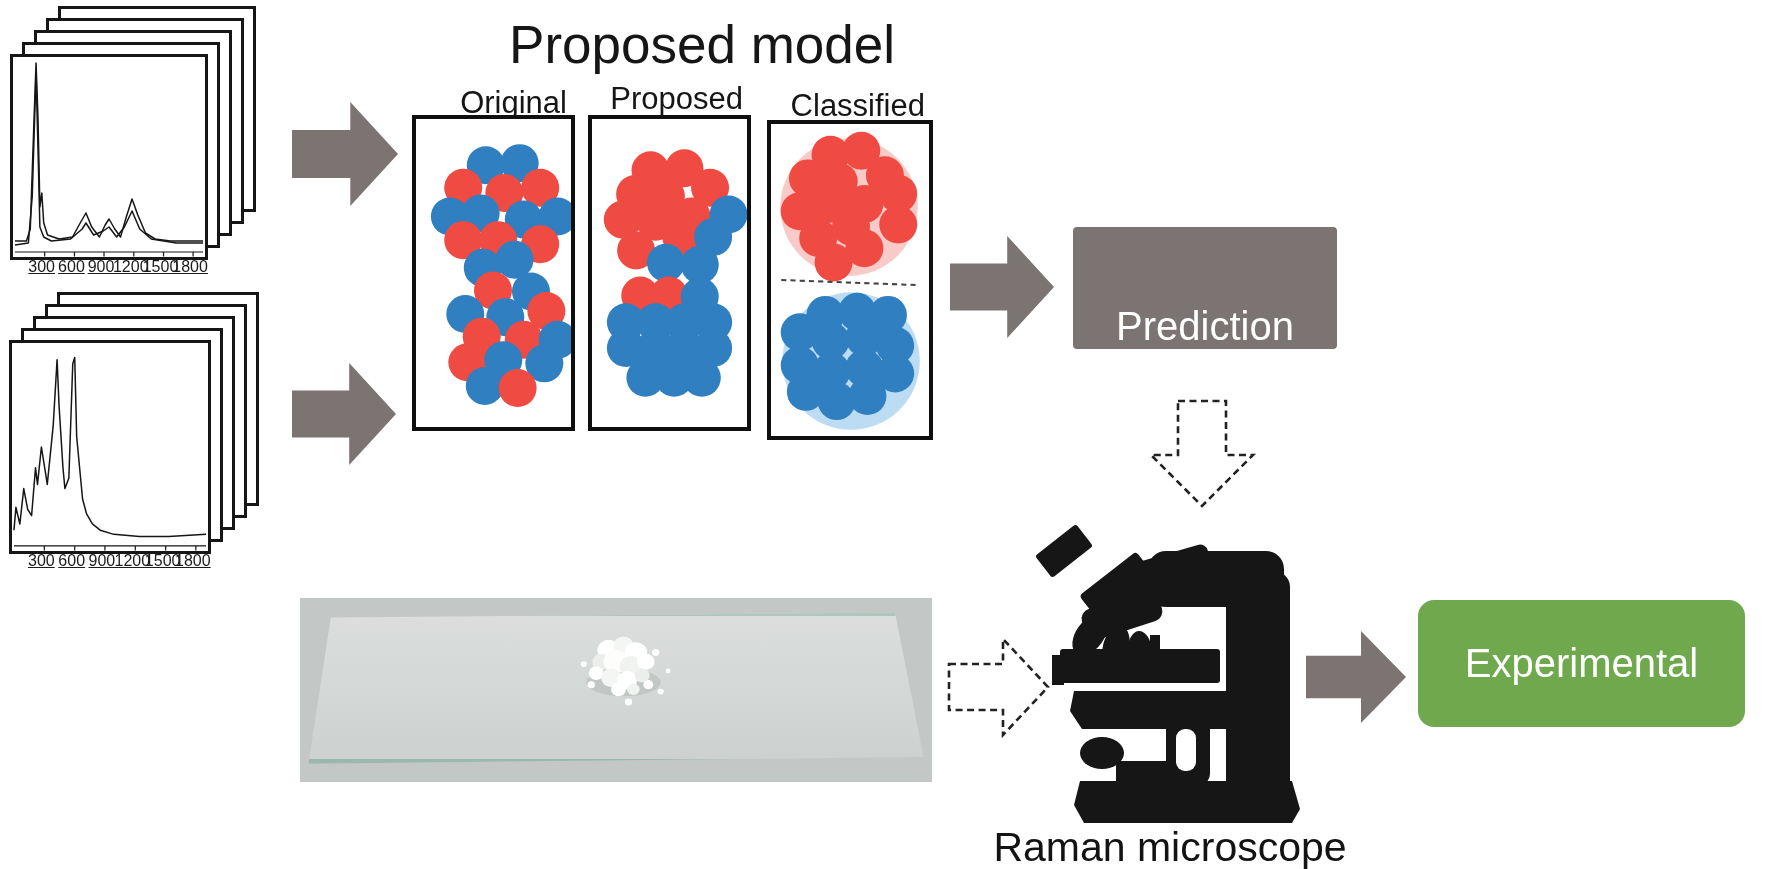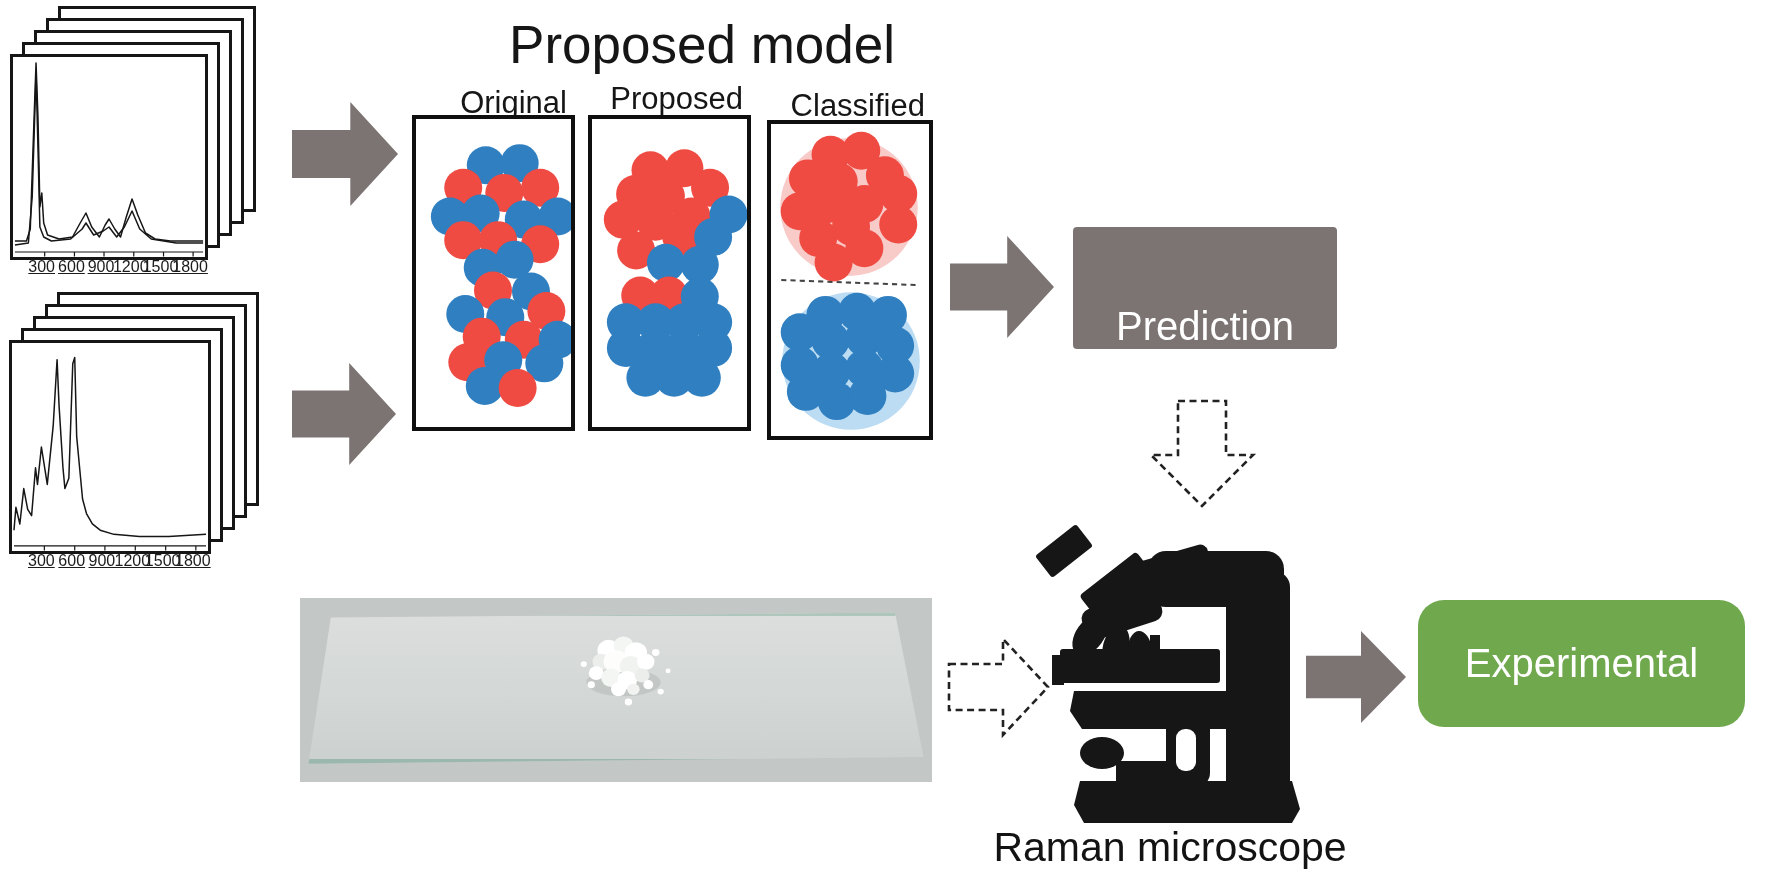--- a/index.html
+++ b/index.html
@@ -15,21 +15,21 @@
   .arrow{position:absolute;background:var(--gray,#7b7472);
          clip-path:polygon(0 27%,55% 27%,55% 0,100% 50%,55% 100%,55% 73%,0 73%);}
   
   .ptitle{position:absolute;left:415px;top:14px;width:480px;text-align:right;font-size:53px;}
   .plabel{position:absolute;text-align:right;font-size:31px;margin-top:19px;}
   .panel{position:absolute;background:#fff;border:4px solid #0f0f0f;}
   .panel svg{width:100%;height:100%;display:block;}
   
   .bigbox{position:absolute;color:#fff;display:flex;align-items:center;justify-content:center;text-align:center;}
   #prediction-box{background:var(--gray,#7b7472);border-radius:4px;font-size:40px;align-items:flex-end;}
-  #validation-box{background:var(--green,#6fa84d);border-radius:26px;flex-direction:column;font-size:40px;line-height:1.22;}
+  #validation-box{background:var(--green,#6fa84d);border-radius:16px;flex-direction:column;font-size:40px;line-height:1.22;}
   
   .caption{position:absolute;text-align:center;font-size:41px;color:#131313;}
   
   .photo{position:absolute;left:300px;top:598px;width:632px;height:184px;background:#c3c7c5;}
   .slide{position:absolute;left:6px;top:6px;right:6px;bottom:8px;
          clip-path:polygon(4% 8%,95% 5%,99.6% 90%,0.4% 94%);
          background:linear-gradient(180deg,#dcdfdd 0%,#d3d7d5 55%,#cbd0ce 100%);}
   .slide .edge-top{position:absolute;left:0;right:0;top:7px;height:5px;background:#afc6bd;}
   .slide .edge-bottom{position:absolute;left:0;right:0;bottom:6px;height:9px;background:#9bb8ae;}
   .slide svg{position:absolute;left:253px;top:14px;width:124px;height:92px;}

